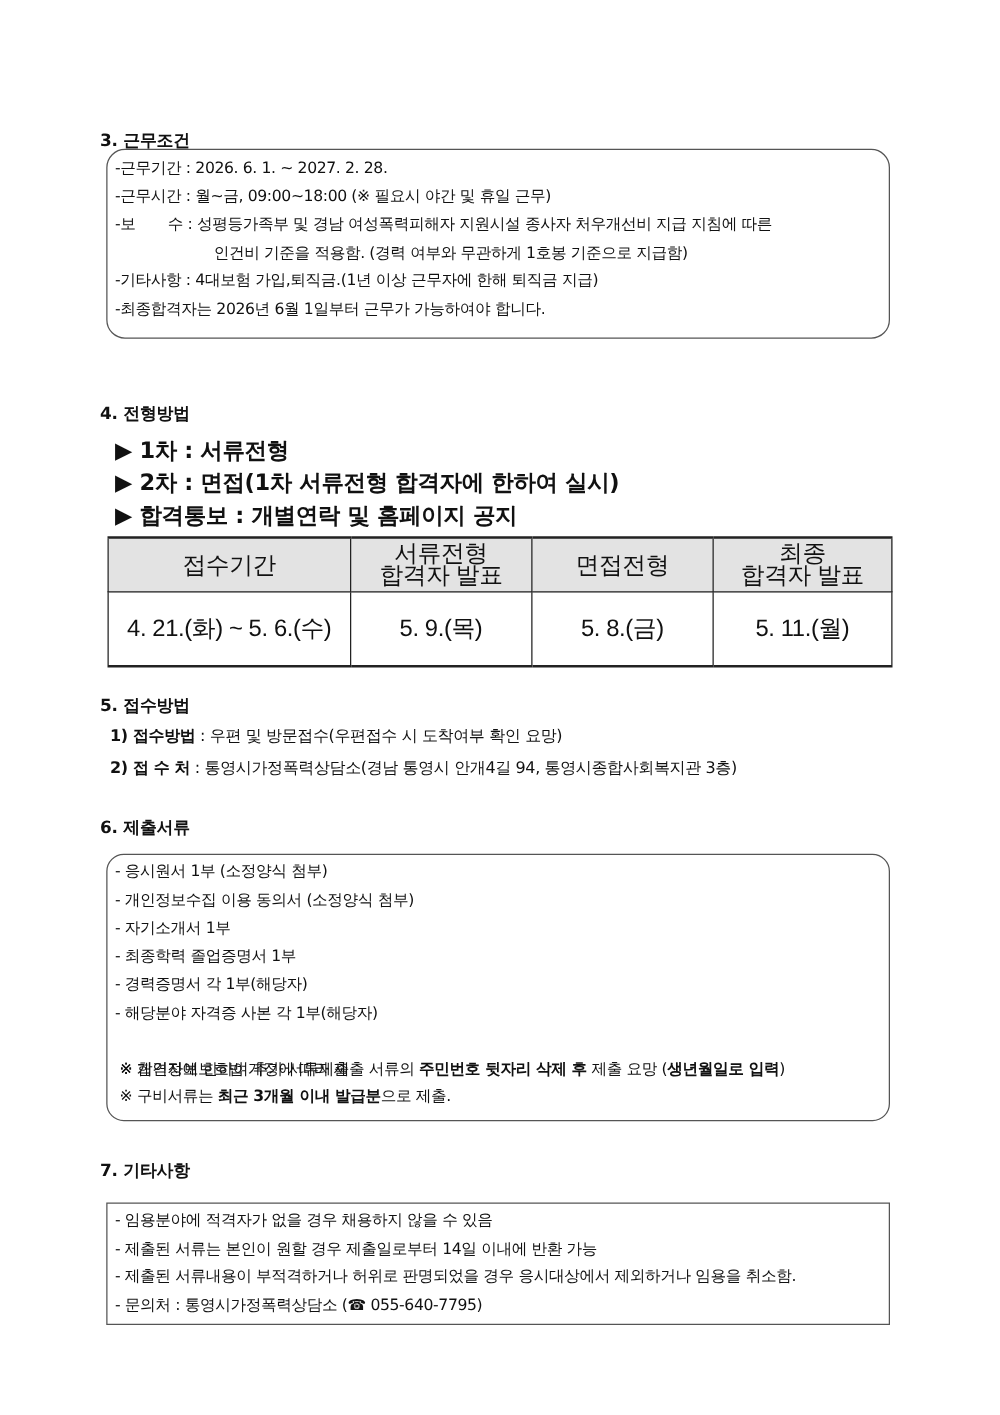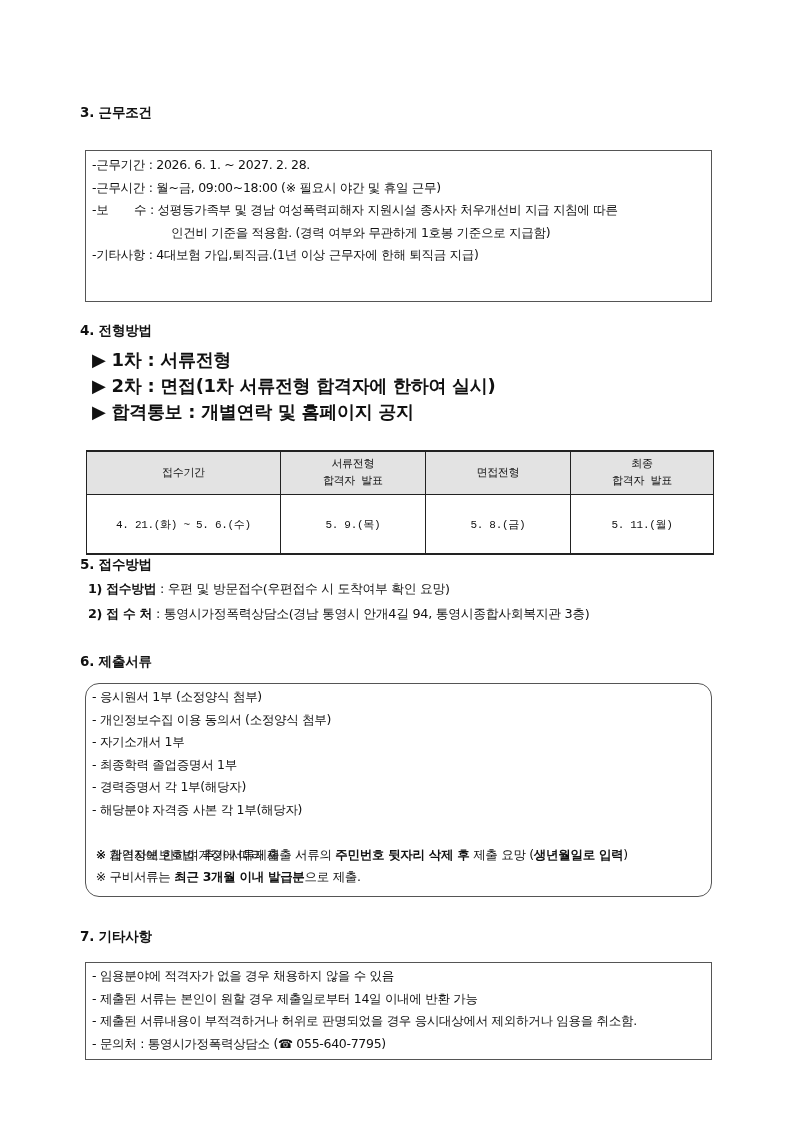--- a/index.html
+++ b/index.html
@@ -32,47 +32,48 @@
     white-space: nowrap;
   }
   .sub-line {
     position: absolute; left: 88px;
     font-family: "DejaVu Sans", "Liberation Sans", sans-serif;
     font-size: 12.8px; letter-spacing: -0.3px; white-space: nowrap;
   }
   .sub-line .b { font-weight: bold; }
   b, .bold { font-weight: bold; }
   table.sched {
-    position: absolute; left: 86px; top: 450px; width: 628px;
+    position: absolute; left: 86px; top: 429px; width: 628px;
     border-collapse: collapse;
-    font-family: Liberation Mono, monospace;
-    font-size: 11px; letter-spacing: -0.3px;
+    font-family: Liberation Sans, sans-serif;
+    font-size: 19px; letter-spacing: -0.3px;
   }
   table.sched th, table.sched td {
     border: 1px solid #222222; text-align: center; vertical-align: middle;
     font-weight: normal;
   }
   table.sched th { background: #e3e3e3; height: 40px; line-height: 17px; }
   table.sched td { height: 56px; }
   table.sched tr.head th { border-top: 2px solid #222; }
   table.sched tr.body td { border-bottom: 2px solid #222; }
   .phone-icon { font-size: 12px; }
 </style>
 </head>
 <body>
 
 <div class="page">
 
   <div class="sec-title" style="top:104px;">3. 근무조건</div>
-  <div class="box" style="top:150px; height:152px;">
+  <div class="box" style="top:119px; height:152px;border-radius:15px;">
     <div class="line">-근무기간 : 2026. 6. 1. ~ 2027. 2. 28.</div>
     <div class="line">-근무시간 : 월~금, 09:00~18:00 (※ 필요시 야간 및 휴일 근무)</div>
     <div class="line" style="white-space:pre;">-보       수 : 성평등가족부 및 경남 여성폭력피해자 지원시설 종사자 처우개선비 지급 지침에 따른</div>
     <div class="line indent">인건비 기준을 적용함. (경력 여부와 무관하게 1호봉 기준으로 지급함)</div>
     <div class="line">-기타사항 : 4대보험 가입,퇴직금.(1년 이상 근무자에 한해 퇴직금 지급)</div>
+    <div class="line">-최종합격자는 2026년 6월 1일부터 근무가 가능하여야 합니다.</div>
   </div>
 
   <div class="sec-title" style="top:322px;">4. 전형방법</div>
   <div class="bullet-line" style="top:348px;">▶ 1차 : 서류전형</div>
   <div class="bullet-line" style="top:374px;">▶ 2차 : 면접(1차 서류전형 합격자에 한하여 실시)</div>
   <div class="bullet-line" style="top:400px;">▶ 합격통보 : 개별연락 및 홈페이지 공지</div>
 
   <table class="sched">
     <tbody>
         <tr class="head">

